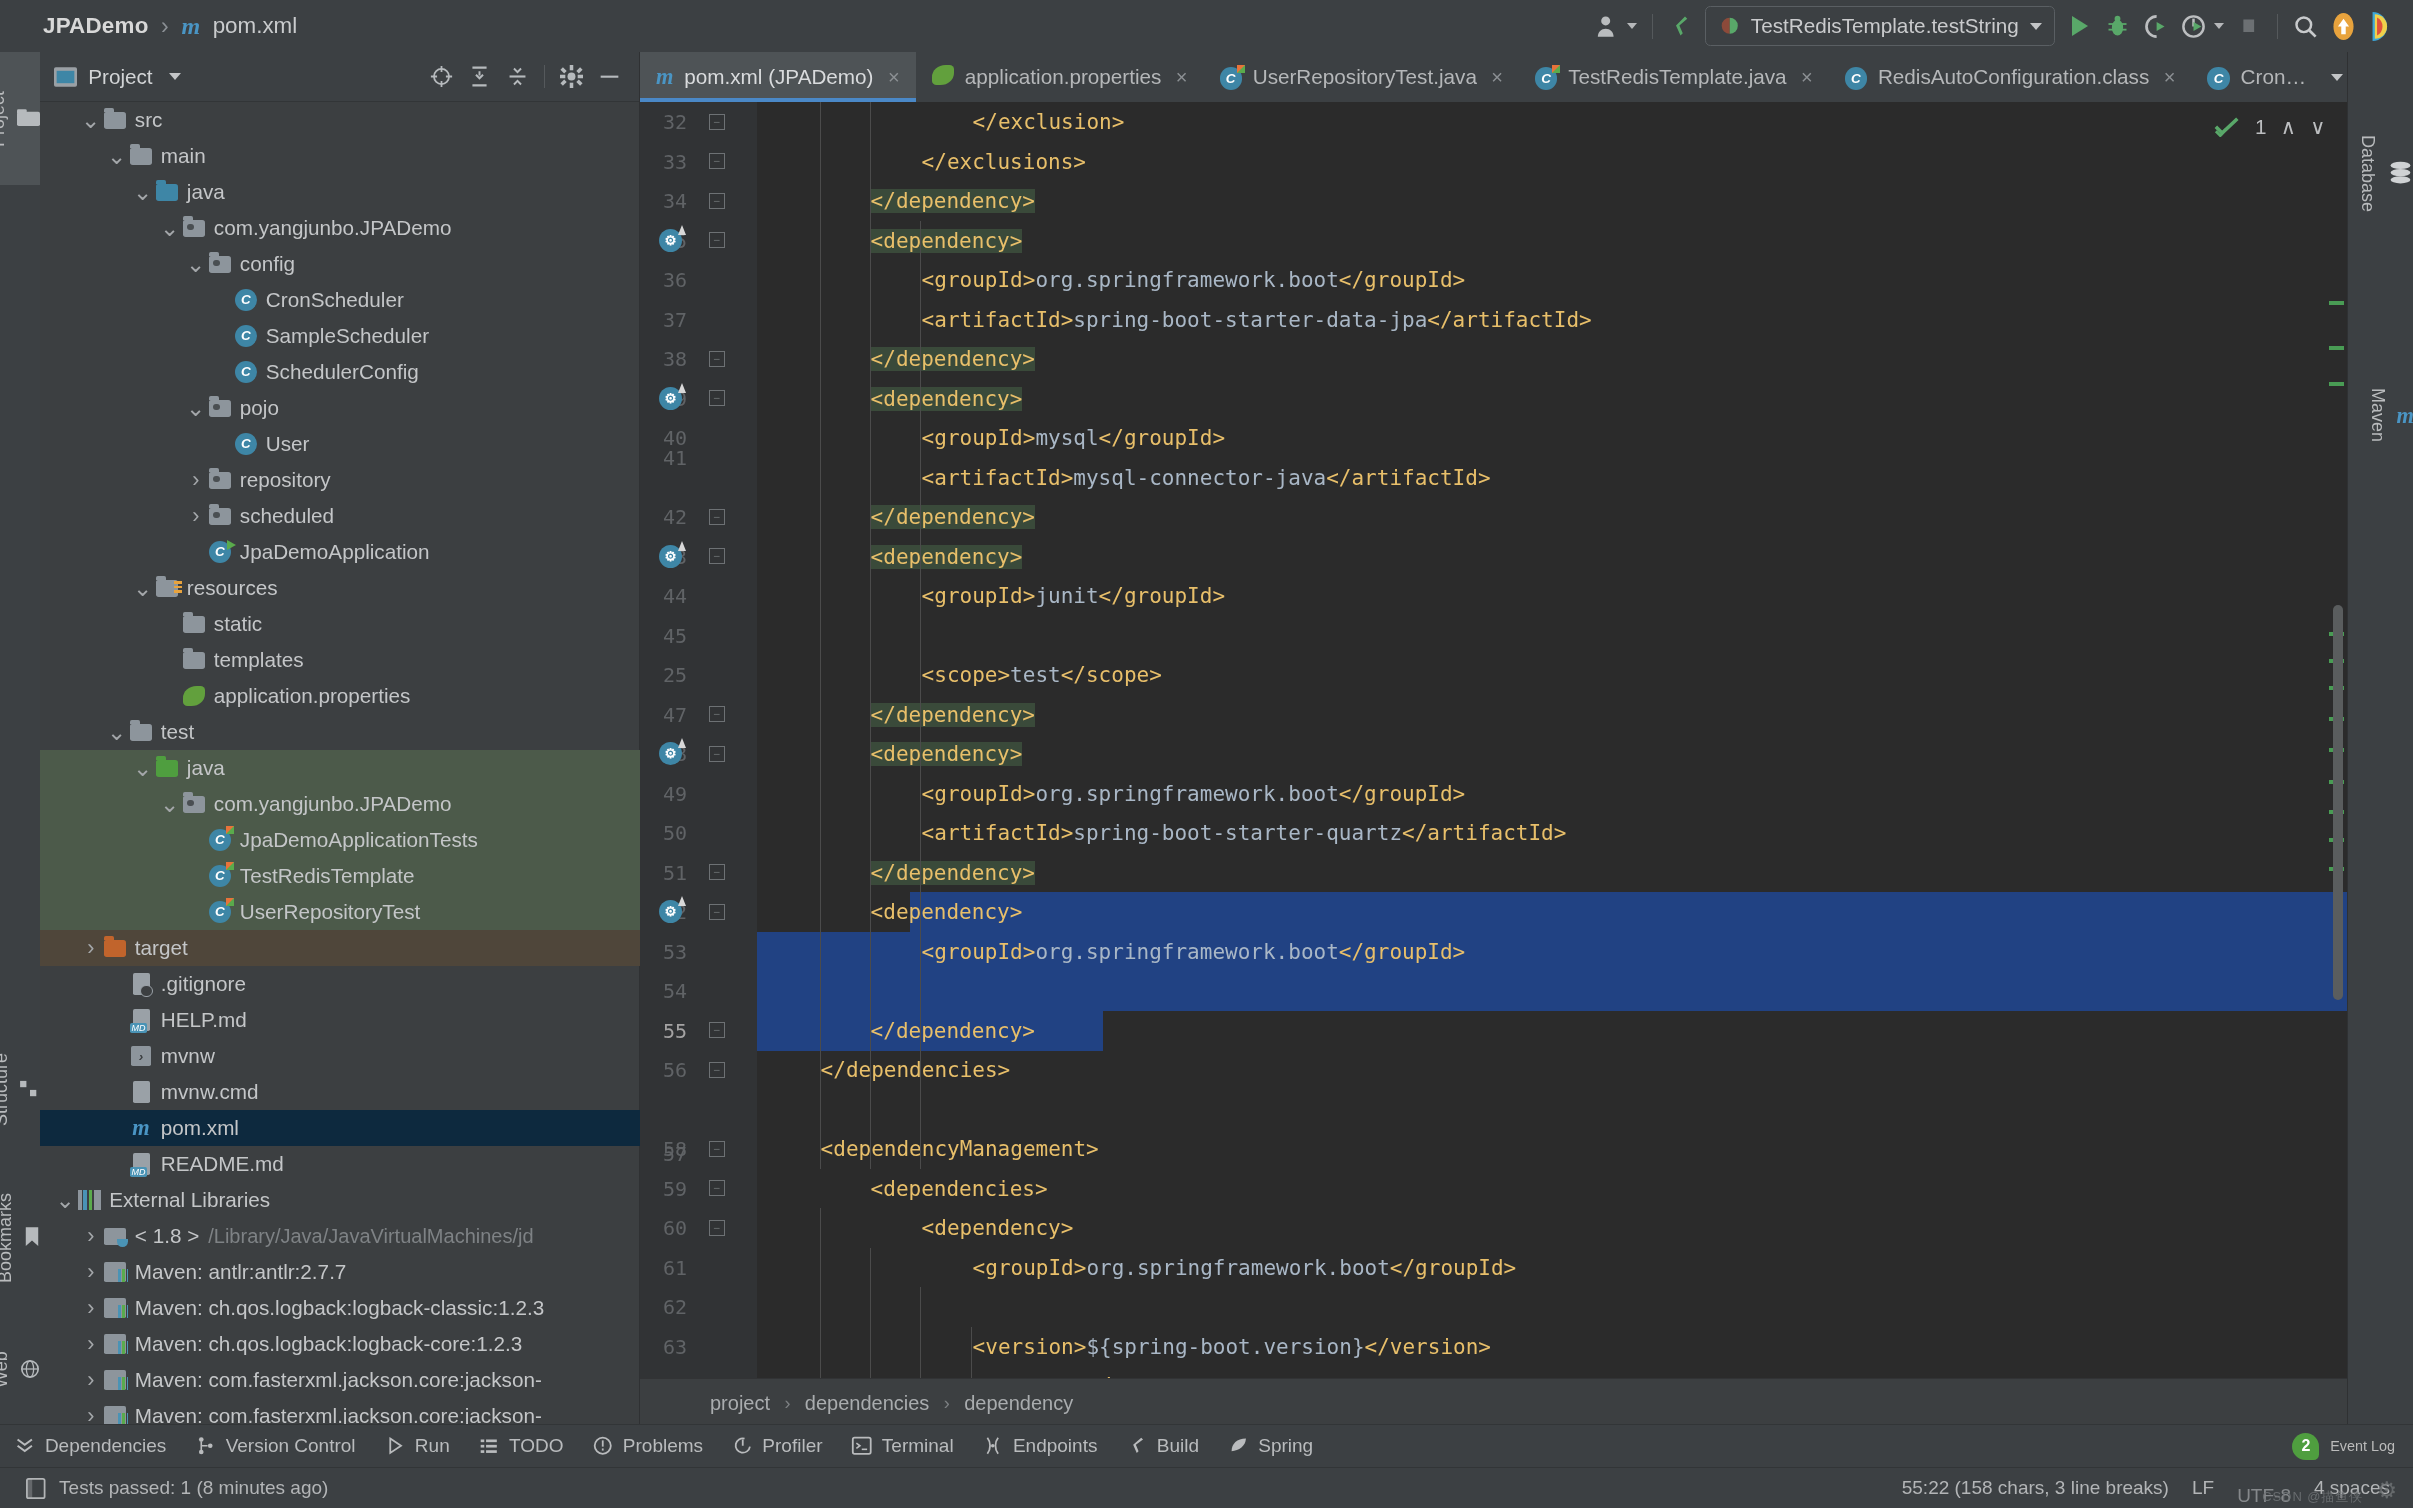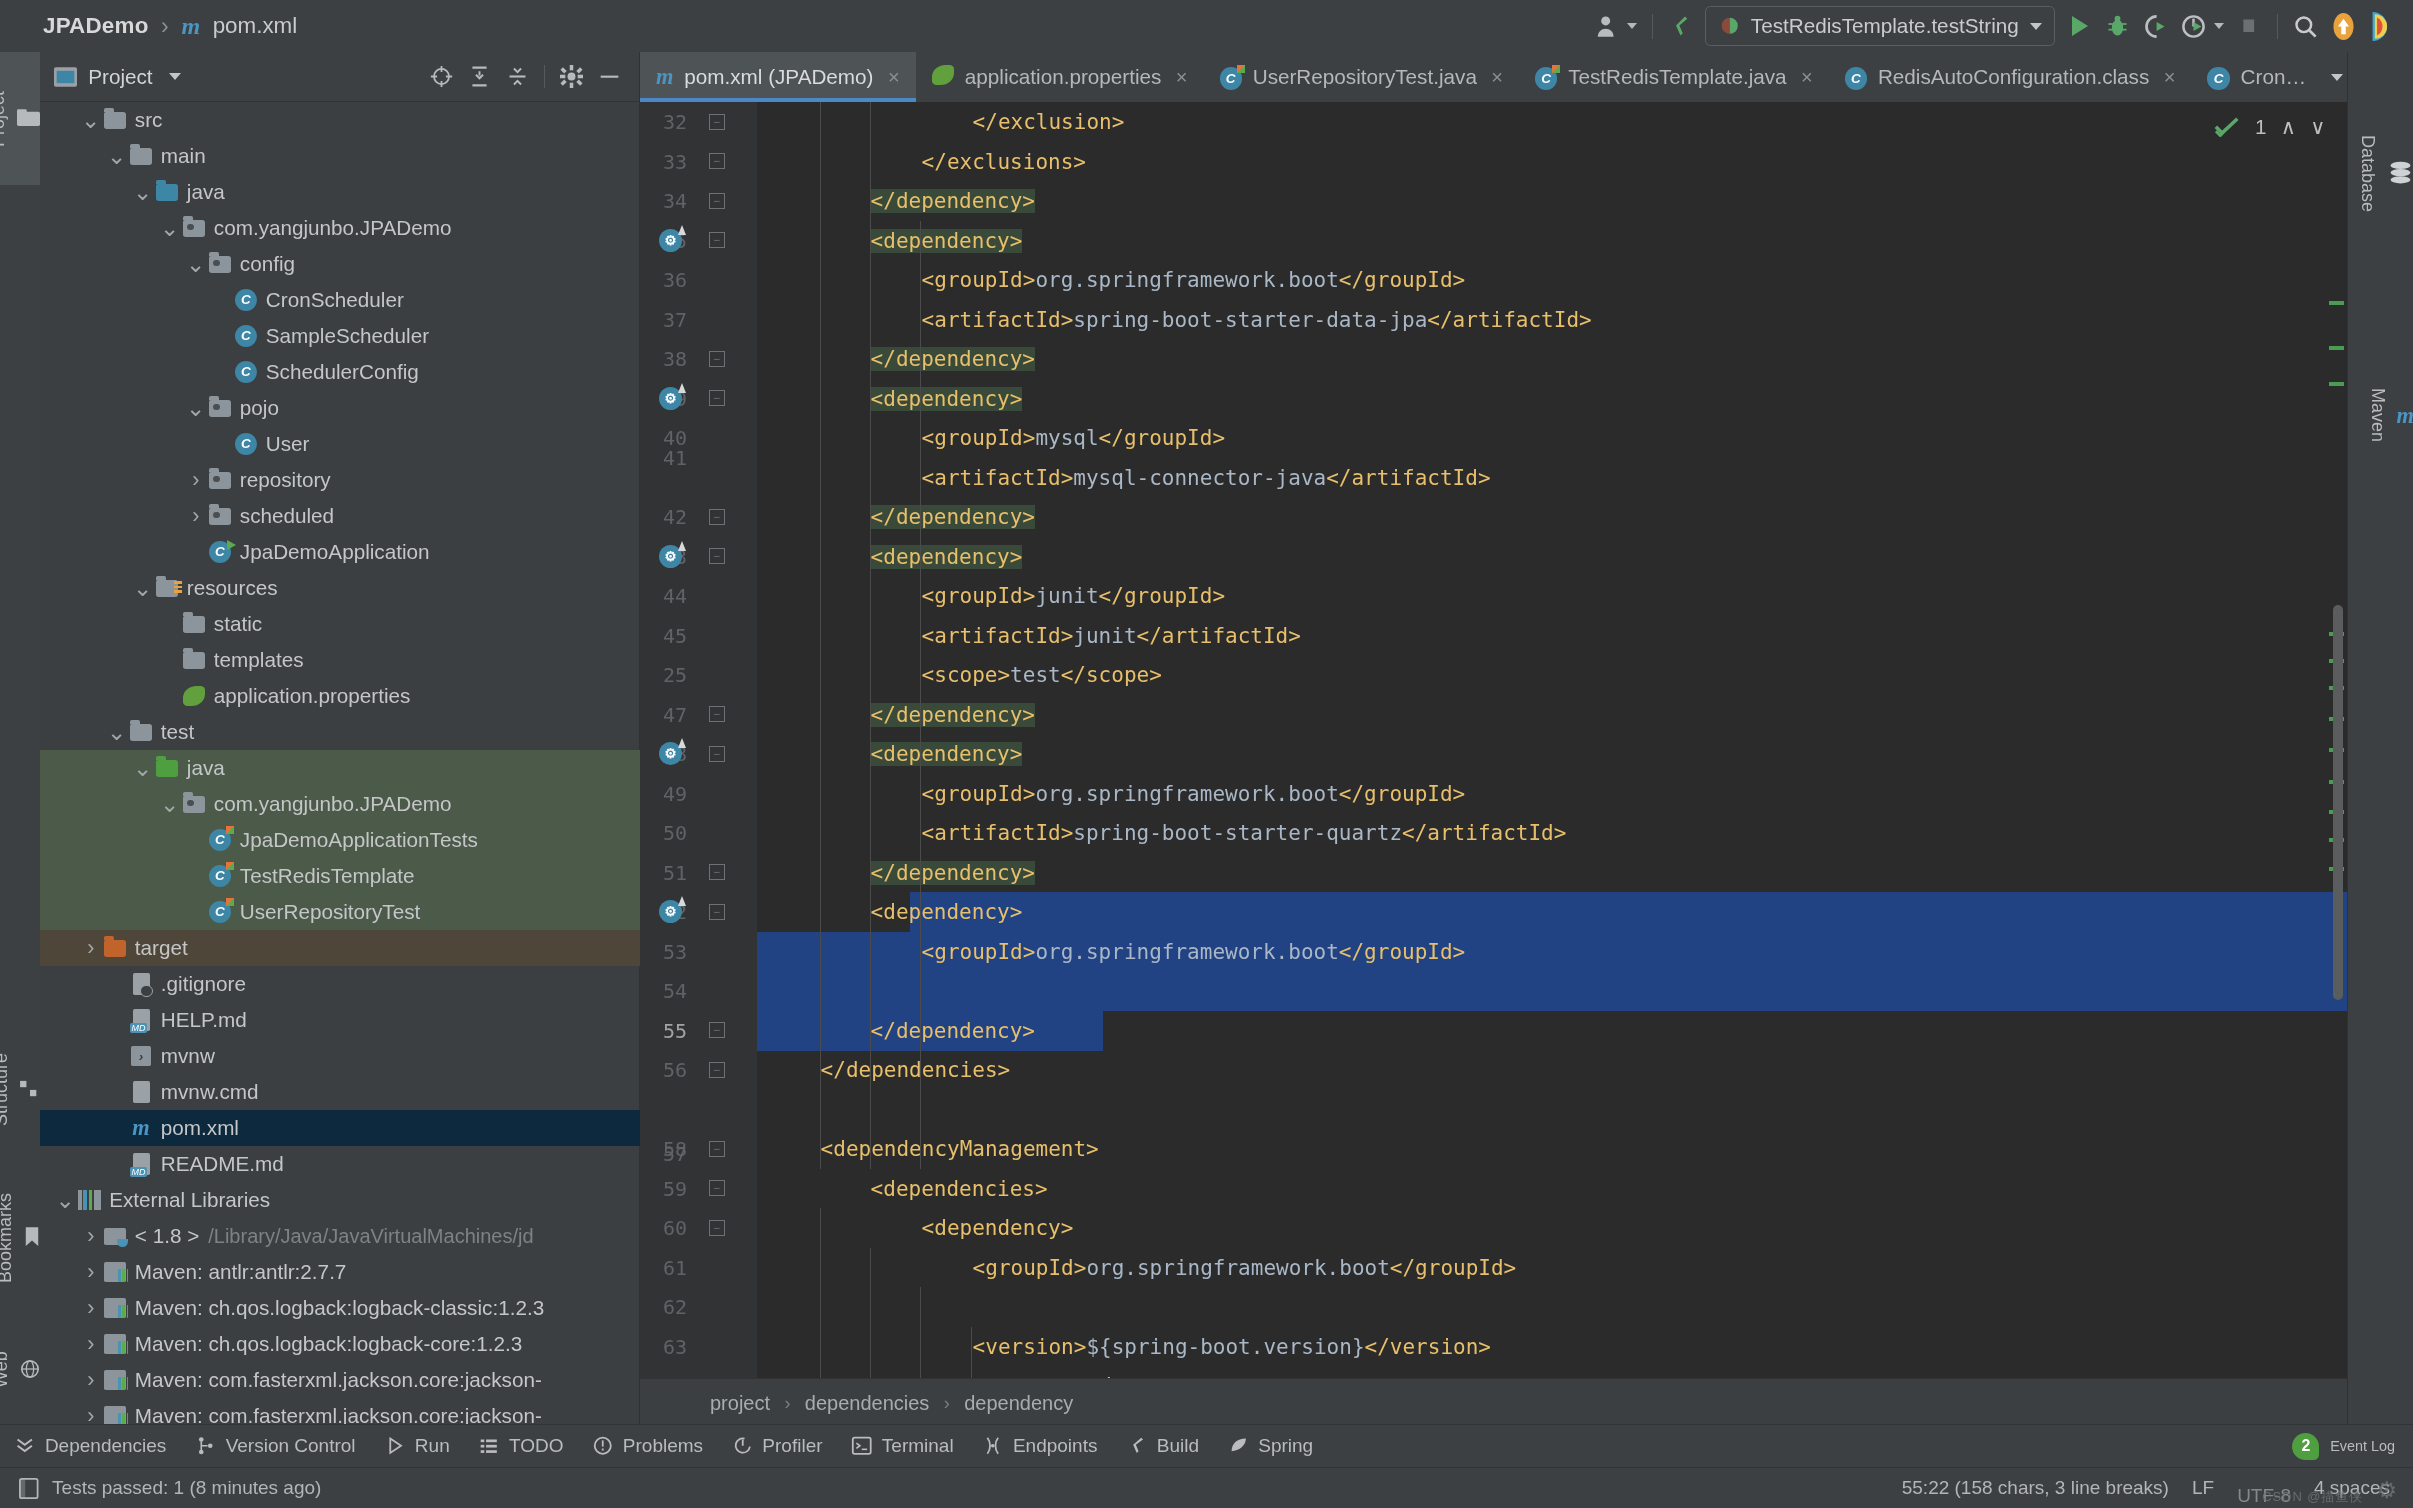--- a/index.html
+++ b/index.html
@@ -154,21 +154,21 @@
   
   .bottombar{ position:absolute; left:0; bottom:41px; width:2413px; height:43px; background:#3c4043;
               display:flex; align-items:center; border-top:0.9px solid #323537;}
   .btab{ display:flex; align-items:center; gap:9px; padding:0 14.4px; font-size:19px; color:#b9bbbd; white-space:nowrap;}
   .bottombar .right{ margin-left:auto; display:flex;align-items:center; padding-right:18px;}
   .badge{ width:27px;height:27px;border-radius:50% 50% 5.4px 50%;background:#4f9e3f;color:#fff;
           font-size:16px;display:flex;align-items:center;justify-content:center;font-weight:bold;margin-right:10.8px;}
 
   
   .statusbar{ position:absolute; left:0; bottom:0; width:2413px; height:41px; background:#3c4043;
-              display:flex; align-items:center; font-size:19px; color:#b3b5b7; border-top:0.9px solid #323537;}
+              display:flex; align-items:center; font-size:19px; color:#b3b5b7; border-top:0.9px solid #323537;padding-left:7px;}
   .sb-left{ display:flex; align-items:center; gap:12.6px; padding-left:18px;}
   .sb-right{ margin-left:auto; display:flex; align-items:center; gap:23px; padding-right:23px;}
   .sb-dim{ color:#85888b;margin-top:16px;}
   .watermark{ position:absolute; right:50px; bottom:1.8px; font-size:13px; color:#6f7376; opacity:.85; letter-spacing:0.9px;}
   .wm-glyph{ position:absolute; right:16px; bottom:3.6px; font-size:23px; color:#707476; opacity:.8;}
   svg{ display:block; }
 </style>
 </head>
 <body>
 
@@ -744,21 +744,20 @@
           <div class="cline" style="top: 119px; position: absolute; left: 0px; right: 0px;"><span class="hl-occ" style="margin-left: 101px;"><span class="tk-tag">&lt;dependency&gt;</span></span></div>
           <div class="cline" style="top: 158px; position: absolute; left: 0px; right: 0px;"><span style="margin-left: 152px;"><span class="tk-tag">&lt;groupId&gt;</span><span class="tk-val">org.springframework.boot</span><span class="tk-tag">&lt;/groupId&gt;</span></span></div>
           <div class="cline" style="top: 198px; position: absolute; left: 0px; right: 0px;"><span style="margin-left: 152px;"><span class="tk-tag">&lt;artifactId&gt;</span><span class="tk-val">spring-boot-starter-data-jpa</span><span class="tk-tag">&lt;/artifactId&gt;</span></span></div>
           <div class="cline" style="top: 237px; position: absolute; left: 0px; right: 0px;"><span class="hl-occ" style="margin-left: 101px;"><span class="tk-tag">&lt;/dependency&gt;</span></span></div>
           <div class="cline" style="top: 277px; position: absolute; left: 0px; right: 0px;"><span class="hl-occ" style="margin-left: 101px;"><span class="tk-tag">&lt;dependency&gt;</span></span></div>
           <div class="cline" style="top: 316px; position: absolute; left: 0px; right: 0px;"><span style="margin-left: 152px;"><span class="tk-tag">&lt;groupId&gt;</span><span class="tk-val">mysql</span><span class="tk-tag">&lt;/groupId&gt;</span></span></div>
           <div class="cline" style="top: 356px; position: absolute; left: 0px; right: 0px;"><span style="margin-left: 152px;"><span class="tk-tag">&lt;artifactId&gt;</span><span class="tk-val">mysql-connector-java</span><span class="tk-tag">&lt;/artifactId&gt;</span></span></div>
           <div class="cline" style="top: 395px; position: absolute; left: 0px; right: 0px;"><span class="hl-occ" style="margin-left: 101px;"><span class="tk-tag">&lt;/dependency&gt;</span></span></div>
           <div class="cline" style="top: 435px; position: absolute; left: 0px; right: 0px;"><span class="hl-occ" style="margin-left: 101px;"><span class="tk-tag">&lt;dependency&gt;</span></span></div>
           <div class="cline" style="top: 474px; position: absolute; left: 0px; right: 0px;"><span style="margin-left: 152px;"><span class="tk-tag">&lt;groupId&gt;</span><span class="tk-val">junit</span><span class="tk-tag">&lt;/groupId&gt;</span></span></div>
-          <div class="cline" style="top: 514px; position: absolute; left: 0px; right: 0px;"><span style="margin-left: 152px;"><span class="tk-tag">&lt;artifactId&gt;</span><span class="tk-val">junit</span><span class="tk-tag">&lt;/artifactId&gt;</span></span></div>
           <div class="cline" style="top: 553px; position: absolute; left: 0px; right: 0px;"><span style="margin-left: 152px;"><span class="tk-tag">&lt;scope&gt;</span><span class="tk-val">test</span><span class="tk-tag">&lt;/scope&gt;</span></span></div>
           <div class="cline" style="top: 593px; position: absolute; left: 0px; right: 0px;"><span class="hl-occ" style="margin-left: 101px;"><span class="tk-tag">&lt;/dependency&gt;</span></span></div>
           <div class="cline" style="top: 632px; position: absolute; left: 0px; right: 0px;"><span class="hl-occ" style="margin-left: 101px;"><span class="tk-tag">&lt;dependency&gt;</span></span></div>
           <div class="cline" style="top: 672px; position: absolute; left: 0px; right: 0px;"><span style="margin-left: 152px;"><span class="tk-tag">&lt;groupId&gt;</span><span class="tk-val">org.springframework.boot</span><span class="tk-tag">&lt;/groupId&gt;</span></span></div>
           <div class="cline" style="top: 711px; position: absolute; left: 0px; right: 0px;"><span style="margin-left: 152px;"><span class="tk-tag">&lt;artifactId&gt;</span><span class="tk-val">spring-boot-starter-quartz</span><span class="tk-tag">&lt;/artifactId&gt;</span></span></div>
           <div class="cline" style="top: 751px; position: absolute; left: 0px; right: 0px;"><span class="hl-occ" style="margin-left: 101px;"><span class="tk-tag">&lt;/dependency&gt;</span></span></div>
           <div class="selband" style="top: 790px; height: 40px; left: 153px; right: 0px;"></div>
           <div class="cline" style="top: 790px; position: absolute; left: 0px; right: 0px;"><span style="margin-left: 101px;"><span class="tk-tag">&lt;dependency&gt;</span></span></div>
           <div class="selband" style="top: 830px; height: 40px; left: -45px; right: 0px;"></div>
           <div class="cline" style="top: 830px; position: absolute; left: 0px; right: 0px;"><span style="margin-left: 152px;"><span class="tk-tag">&lt;groupId&gt;</span><span class="tk-val">org.springframework.boot</span><span class="tk-tag">&lt;/groupId&gt;</span></span></div>

